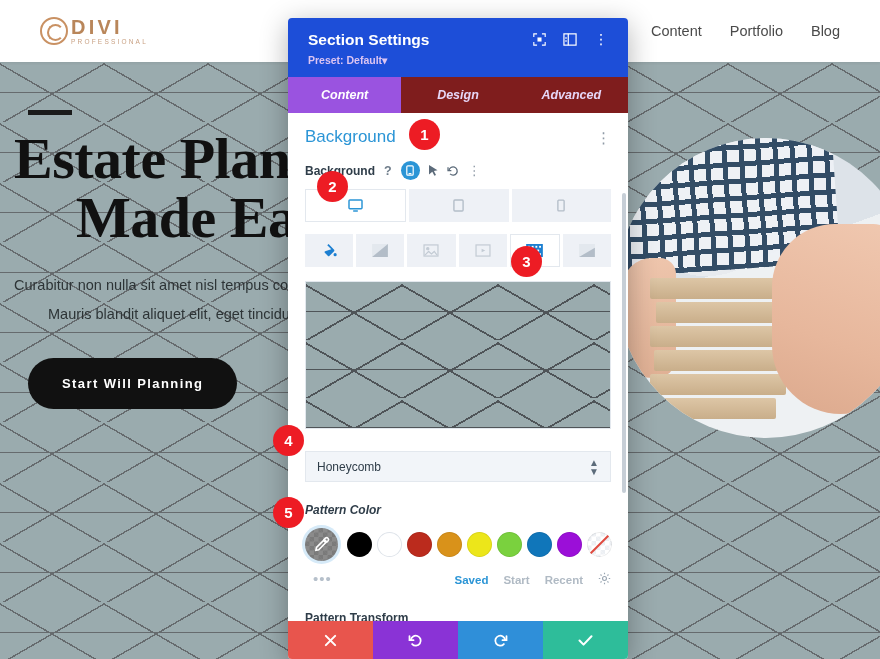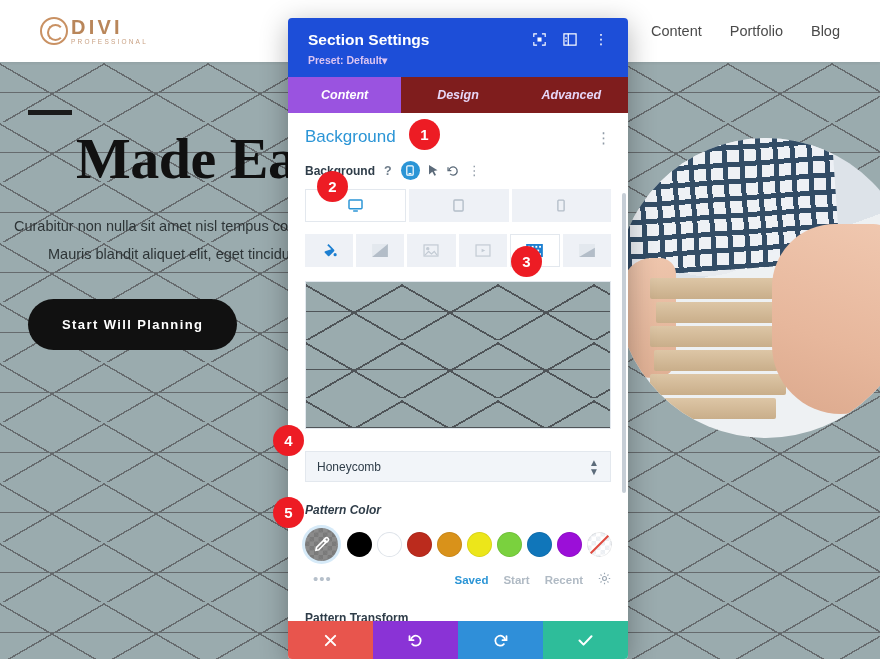--- a/index.html
+++ b/index.html
@@ -299,20 +299,21 @@
         <div class="blk w4"></div>
           <div class="blk w5"></div>
           <div class="blk w2"></div>
       </div>
       <div class="photo-hand"></div>
     </div>
 
     <div class="hero-inner">
       <div class="hero-rule"></div>
       <div class="hero-title">
+        <span>Estate Plan</span>
         <span class="l2">Made Eas</span>
       </div>
       <div class="hero-copy">
         <span>Curabitur non nulla sit amet nisl tempus conv</span>
         <span class="c2">Mauris blandit aliquet elit, eget tincidunt</span>
       </div>
       <button class="hero-btn">Start Will Planning</button>
     </div>
   </div>
 </div>

